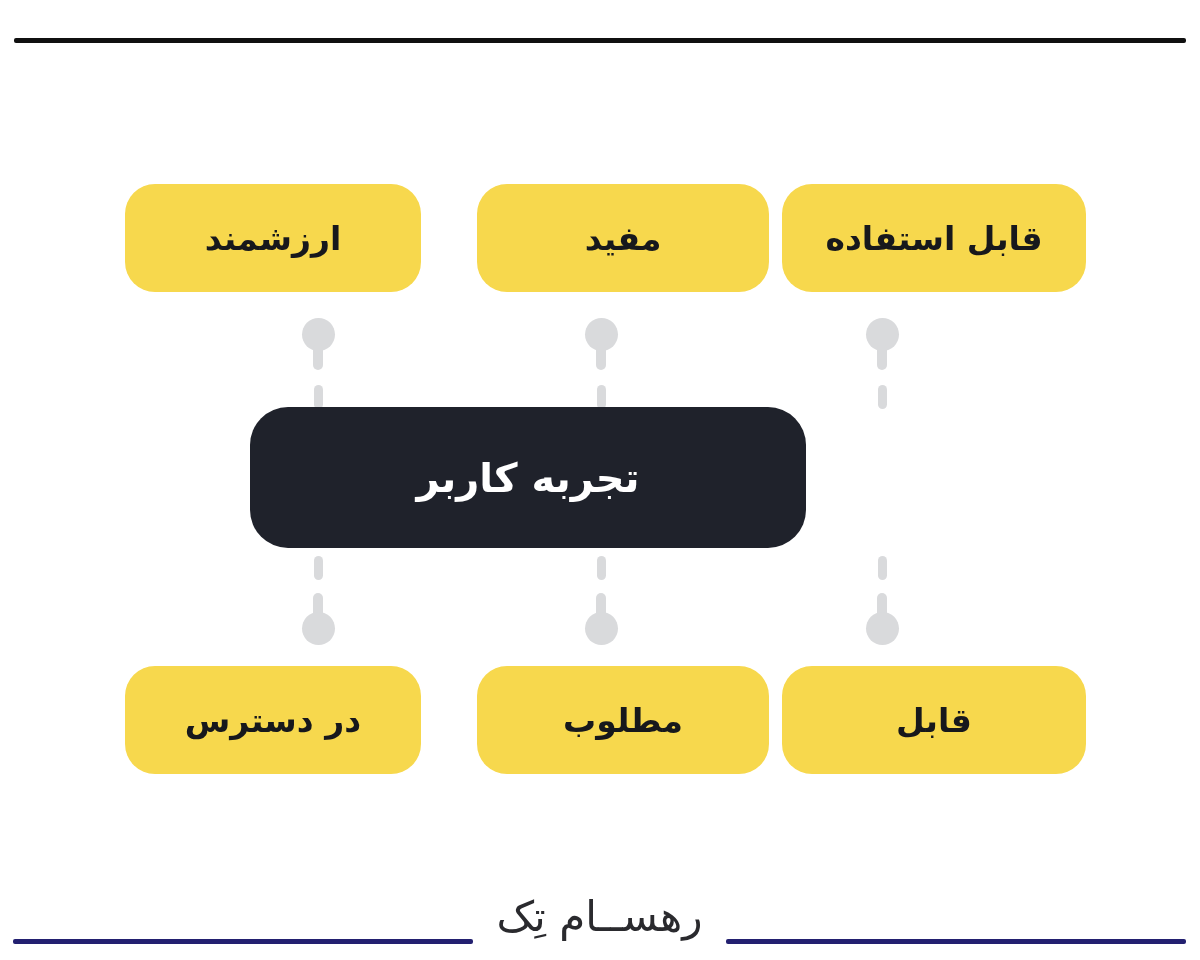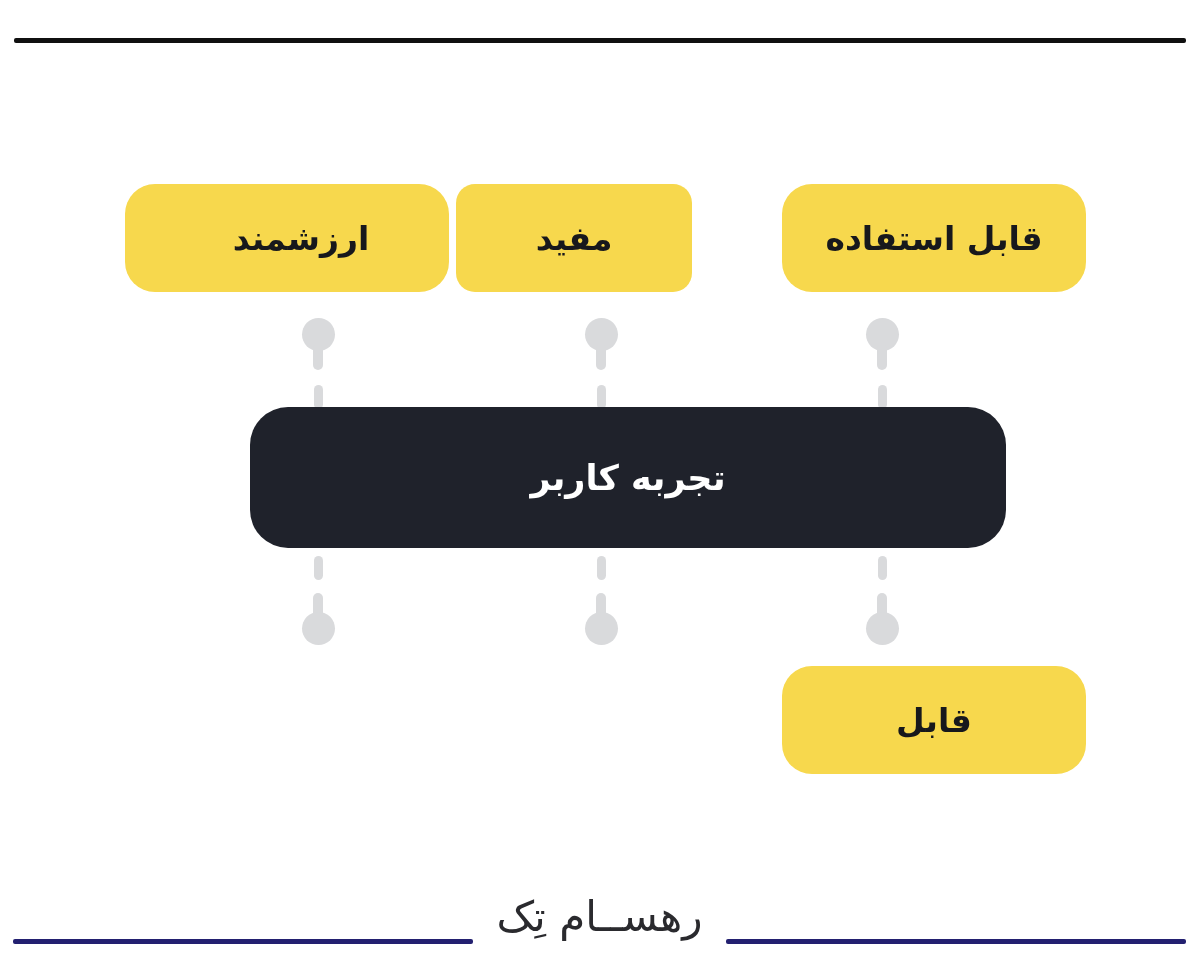--- a/index.html
+++ b/index.html
@@ -21,28 +21,28 @@
     position:absolute;left:14px;top:38px;width:1172px;height:5px;
     background:var(--rule);border-radius:2px;
   }
   .chip{
     position:absolute;height:108px;border-radius:30px;background:var(--yellow);
     display:flex;align-items:center;justify-content:center;
     color:var(--ink);font-weight:bold;font-size:33px;direction:rtl;
   }
   .chip-top{top:184px;}
   .chip-bottom{top:666px;}
-  .chip-a{left:125px;width:296px;padding-left:28px;}
-  .chip-b{left:456px;width:236px;border-radius:19px;}
+  .chip-a{left:125px;width:296px;}
+  .chip-b{left:477px;width:292px;}
   .chip-c{left:782px;width:304px;}
   .center-node{
-    position:absolute;left:250px;top:407px;width:756px;height:141px;
+    position:absolute;left:250px;top:407px;width:556px;height:141px;
     background:var(--dark);border-radius:38px;
     display:flex;align-items:center;justify-content:center;
-    color:var(--center-ink);font-weight:bold;font-size:35px;direction:rtl;
+    color:var(--center-ink);font-weight:bold;font-size:40px;direction:rtl;
   }
   .connector{
     position:absolute;width:34px;display:flex;flex-direction:column;align-items:center;
   }
   .connector .pin-circle{width:33px;height:33px;border-radius:50%;background:var(--pin);}
   .connector .pin-stem{width:10px;height:26px;border-radius:5px;background:var(--pin);}
   .connector .pin-dash{width:9px;height:24px;border-radius:5px;background:var(--pin);}
   .connector.down{top:318px;}
   .connector.down .pin-stem{margin-top:-7px;}
   .connector.down .pin-dash{margin-top:15px;}
@@ -108,20 +108,26 @@
     <div class="pin-dash"></div>
     <div class="pin-stem"></div>
     <div class="pin-circle"></div>
   </div>
   <div class="connector up cx-right">
     <div class="pin-dash"></div>
     <div class="pin-stem"></div>
     <div class="pin-circle"></div>
   </div>
 
+  <div class="chip chip-bottom chip-a">
+    <span>در دسترس</span>
+  </div>
+  <div class="chip chip-bottom chip-b">
+    <span>مطلوب</span>
+  </div>
   <div class="chip chip-bottom chip-c">
     <span>قابل</span>
   </div>
 
   <div class="footer">
     <div class="brand-line"></div>
     <div class="brand-text">رهســام تِک</div>
     <div class="brand-line"></div>
   </div>
 

